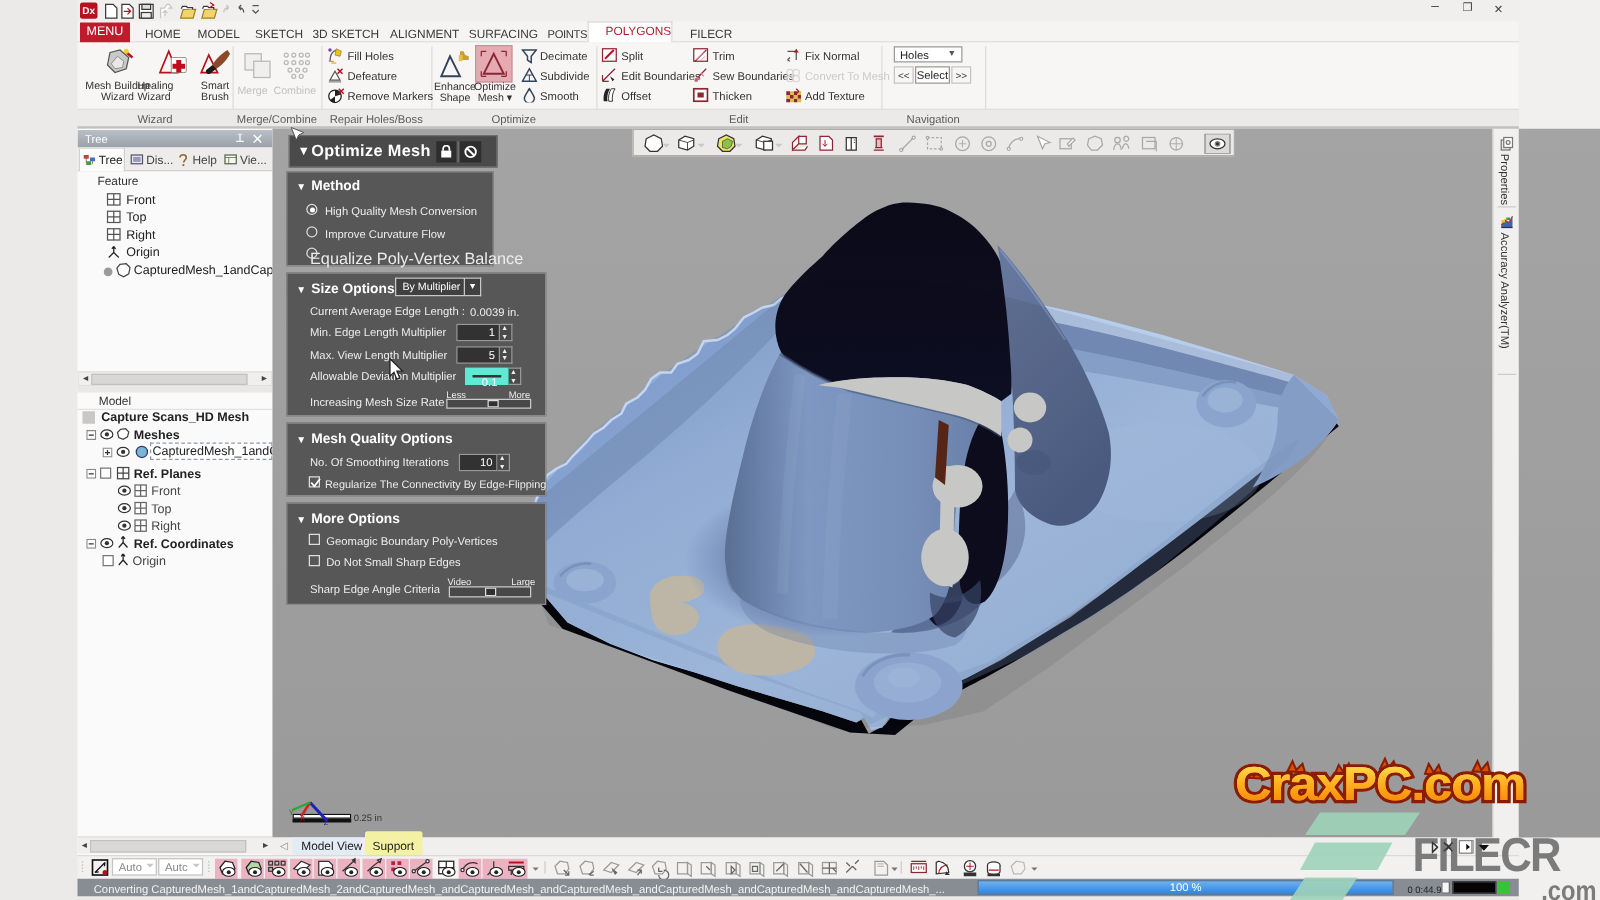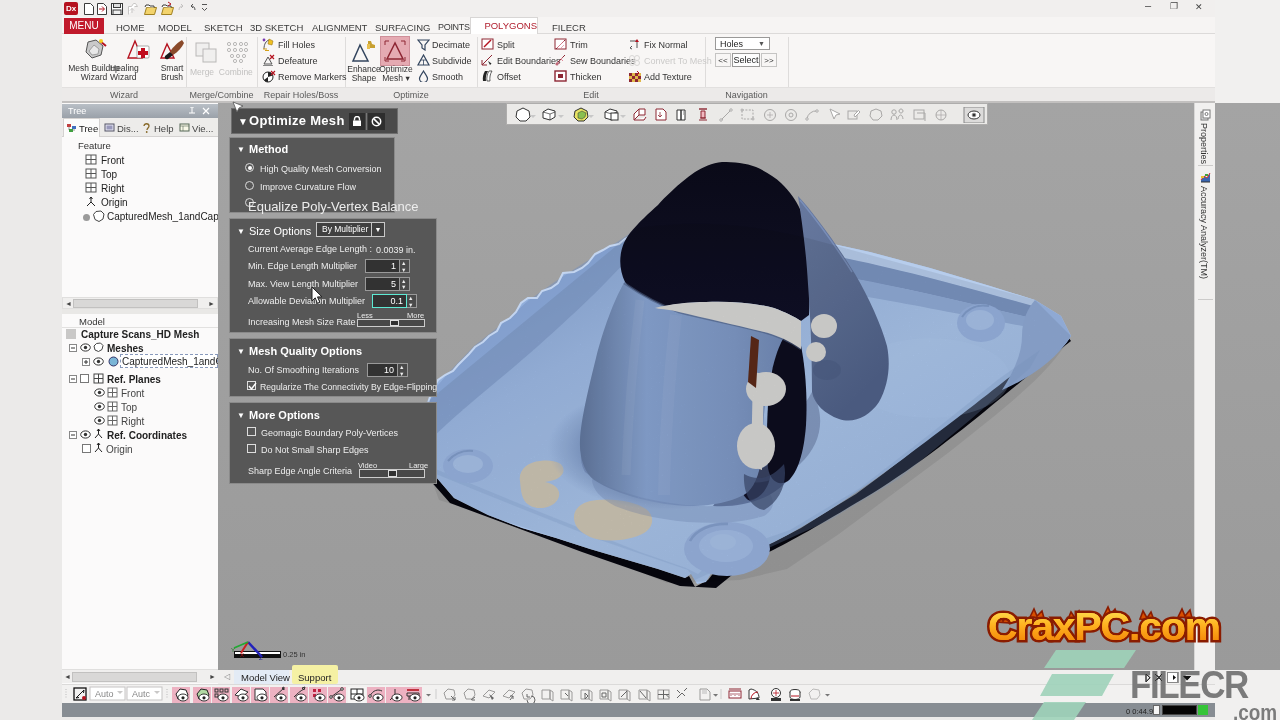--- a/index.html
+++ b/index.html
@@ -843,20 +843,22 @@
         <rect x="3" y="12" width="10" height="2" fill="#333"></rect>
       </g>
   <g transform="translate(743,2)">
         <path d="M4 6l4-4 6 1 1 5-3 4H6z" fill="none" stroke="#bbbab9"></path>
       </g>
   <path d="M763 9l2.5 2.5L768 9" fill="#777"></path>
 </svg>
 </div>
 
 <div class="abs" style="left:62px;top:703px;width:1153px;height:14px;background:#878d93" id="statusbar">
+  <div class="tx" style="left:13px;top:3px;font-size:9px;color:#f4f4f4">Converting CapturedMesh_1andCapturedMesh_2andCapturedMesh_andCapturedMesh_andCapturedMesh_andCapturedMesh_andCapturedMesh_andCapturedMesh_...</div>
+  <div class="abs" style="left:720px;top:1px;width:333px;height:12px;background:linear-gradient(#6db1f2,#2f85e0);border:1px solid #5a7a9a;color:#fff;font-size:9px;text-align:center;line-height:11px">100 %</div>
   <div class="tx" style="left:1064px;top:4px;font-size:7.5px;color:#222">0 0:44.95</div>
   <div class="abs" style="left:1091px;top:2px;width:7px;height:10px;background:#f5f5f5;border:1px solid #666"></div>
   <div class="abs" style="left:1100px;top:2px;width:35px;height:10px;background:#050505;border:1px solid #444"></div>
   <div class="abs" style="left:1136px;top:2px;width:10px;height:10px;background:#35c437"></div>
 </div>
 
 <div id="dialog">
 
   <div class="abs" style="left:231px;top:108px;width:167px;height:26px;background:#4a4a4a;border:1px solid #6e6e6e">
     <div class="tx" style="left:6px;top:7px;font-size:10px;color:#fff">▼</div>
@@ -886,39 +888,39 @@
     <div class="abs" style="left:18px;top:28px;width:4px;height:4px;border-radius:50%;background:#fff"></div>
     <div class="tx" style="left:30px;top:26px;font-size:9px">High Quality Mesh Conversion</div>
     <div class="abs" style="left:15px;top:42.5px;width:9px;height:9px;border-radius:50%;border:1.2px solid #dcdcdc"></div>
     <div class="tx" style="left:30px;top:44px;font-size:9px">Improve Curvature Flow</div>
     <div class="abs" style="left:15px;top:60px;width:9px;height:9px;border-radius:50%;border:1.2px solid #dcdcdc"></div>
     <div class="tx" style="left:18px;top:61px;font-size:13px">Equalize Poly-Vertex Balance</div>
   </div>
 
   <div class="abs" style="left:229px;top:218px;width:208px;height:115px;background:#575757;border:1px solid #8a8a8a;color:#ededed">
     <div class="tx" style="left:7px;top:8px;font-size:8px;color:#fff">▼</div>
-    <div class="tx" style="left:19px;top:6px;font-size:11px;font-weight:normal;color:#fff">Size Options</div>
+    <div class="tx" style="left:19px;top:6px;font-size:11px;font-weight:bold;color:#fff">Size Options</div>
     <div class="abs" style="left:86px;top:3px;width:56px;height:15px;background:#404040;border:1px solid #c8c8c8;font-size:8.5px;color:#fff;line-height:13px;padding-left:5px">By Multiplier</div>
     <div class="abs" style="left:142px;top:3px;width:13px;height:15px;background:#404040;border:1px solid #c8c8c8;border-left:none;font-size:7px;color:#fff;text-align:center;line-height:14px">▼</div>
     <div class="tx" style="left:18px;top:25px;font-size:9px">Current Average Edge Length :</div>
     <div class="tx" style="left:146px;top:26px;font-size:9px">0.0039 in.</div>
     <div class="tx" style="left:18px;top:42px;font-size:9px">Min. Edge Length Multiplier</div>
     <div class="abs" style="left:135px;top:40px;width:35px;height:14px;background:#323232;border:1px solid #999;font-size:9px;color:#fff;text-align:right;line-height:12px;padding-right:3px">1</div>
     <div class="abs" style="left:170px;top:40px;width:10px;height:14px;background:#4a4a4a;border:1px solid #999;border-left:none">
         <div class="tx" style="left:1px;top:0px;font-size:5.5px;color:#eee">▲</div>
         <div class="tx" style="left:1px;top:6.5px;font-size:5.5px;color:#eee">▼</div>
       </div>
     <div class="tx" style="left:18px;top:59.5px;font-size:9px">Max. View Length Multiplier</div>
     <div class="abs" style="left:135px;top:57.5px;width:35px;height:14px;background:#323232;border:1px solid #999;font-size:9px;color:#fff;text-align:right;line-height:12px;padding-right:3px">5</div>
     <div class="abs" style="left:170px;top:57.5px;width:10px;height:14px;background:#4a4a4a;border:1px solid #999;border-left:none">
         <div class="tx" style="left:1px;top:0px;font-size:5.5px;color:#eee">▲</div>
         <div class="tx" style="left:1px;top:6.5px;font-size:5.5px;color:#eee">▼</div>
       </div>
     <div class="tx" style="left:18px;top:77px;font-size:9px">Allowable Deviation Multiplier</div>
-    <div class="abs" style="left:142px;top:75px;width:35px;height:14px;background:#323232;border:1px solid #5eead4;font-size:9px;color:#fff;text-align:right;line-height:12px;padding-right:3px">0.1</div>
+    <div class="abs" style="left:142px;top:75px;width:35px;height:14px;background:#323232;border:6px solid #5eead4;font-size:9px;color:#fff;text-align:right;line-height:12px;padding-right:3px">0.1</div>
     <div class="abs" style="left:177px;top:75px;width:10px;height:14px;background:#4a4a4a;border:1px solid #999;border-left:none">
         <div class="tx" style="left:1px;top:0px;font-size:5.5px;color:#eee">▲</div>
         <div class="tx" style="left:1px;top:6.5px;font-size:5.5px;color:#eee">▼</div>
       </div>
     <div class="tx" style="left:18px;top:98px;font-size:9px">Increasing Mesh Size Rate</div>
     <div class="tx" style="left:127px;top:92px;font-size:7.5px">Less</div>
     <div class="tx" style="left:177px;top:92px;font-size:7.5px">More</div>
     <div class="abs" style="left:127px;top:100px;width:68px;height:8px;background:#484848;border:1px solid #ccc"></div>
     <div class="abs" style="left:160px;top:101px;width:9px;height:6px;background:#303030;border:1px solid #ddd"></div>
   </div>

